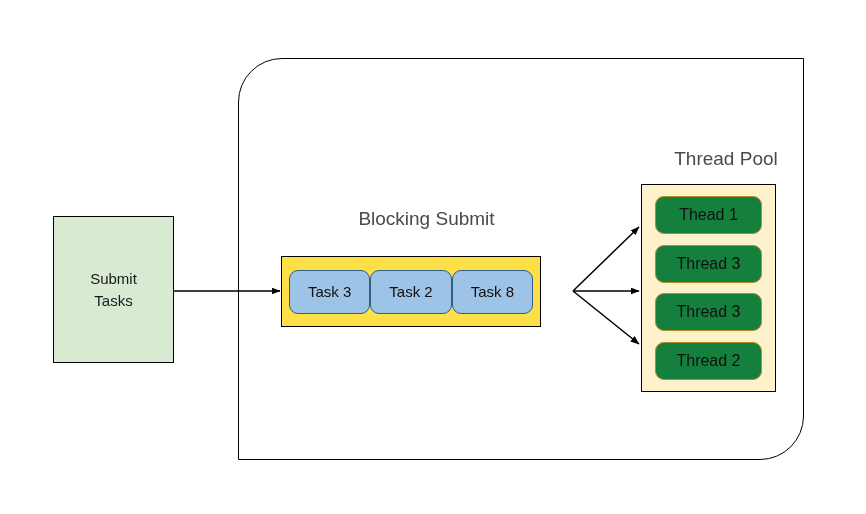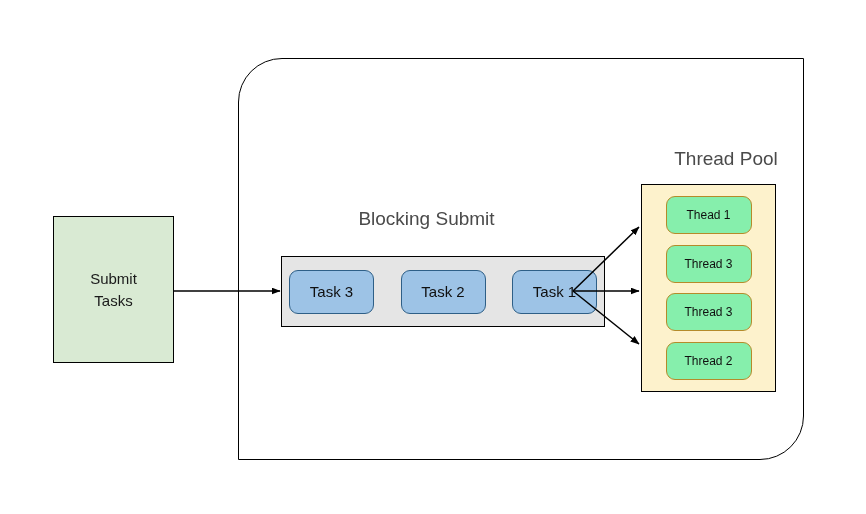--- a/index.html
+++ b/index.html
@@ -82,23 +82,23 @@
     top: 208px;
     width: 291px;
     text-align: center;
     font-size: 19px;
     color: #4a4a4a;
   }
   .queue-box {
     position: absolute;
     left: 281px;
     top: 256px;
-    width: 324px;
+    width: 260px;
     height: 71px;
-    background: #e5e5e5;
+    background: #fde047;
     border: 1.3px solid #000000;
     box-sizing: border-box;
     display: flex;
     align-items: center;
     justify-content: space-between;
     padding: 6px 7px;
   }
   .task-chip {
     width: 85px;
     height: 44px;
@@ -131,50 +131,50 @@
     height: 208px;
     background: #fdf2cc;
     border: 1.4px solid #000000;
     box-sizing: border-box;
     display: flex;
     flex-direction: column;
     align-items: center;
     justify-content: space-evenly;
   }
   .thread-chip {
-    width: 86px;
+    width: 107px;
     height: 38px;
-    background: #86efac;
+    background: #15803d;
     border: 1.3px solid #b58b2a;
     border-radius: 9px;
     box-sizing: border-box;
     display: flex;
     align-items: center;
     justify-content: center;
-    font-size: 12px;
+    font-size: 16px;
     color: #101010;
   }
 </style>
 </head>
 <body>
 
 <div id="canvas">
 
   <div class="executor-box"></div>
 
   <div class="submit-box">
     <span class="submit-label">Submit
 Tasks</span>
   </div>
 
   <div class="queue-title">Blocking Submit</div>
   <div class="queue-box">
     <div class="task-chip">Task 3</div>
     <div class="task-chip">Task 2</div>
-    <div class="task-chip">Task 1</div>
+    <div class="task-chip">Task 8</div>
   </div>
 
   <div class="pool-title">Thread Pool</div>
   <div class="pool-box">
     <div class="thread-chip">Thead 1</div>
     <div class="thread-chip">Thread 3</div>
     <div class="thread-chip">Thread 3</div>
     <div class="thread-chip">Thread 2</div>
   </div>
 

